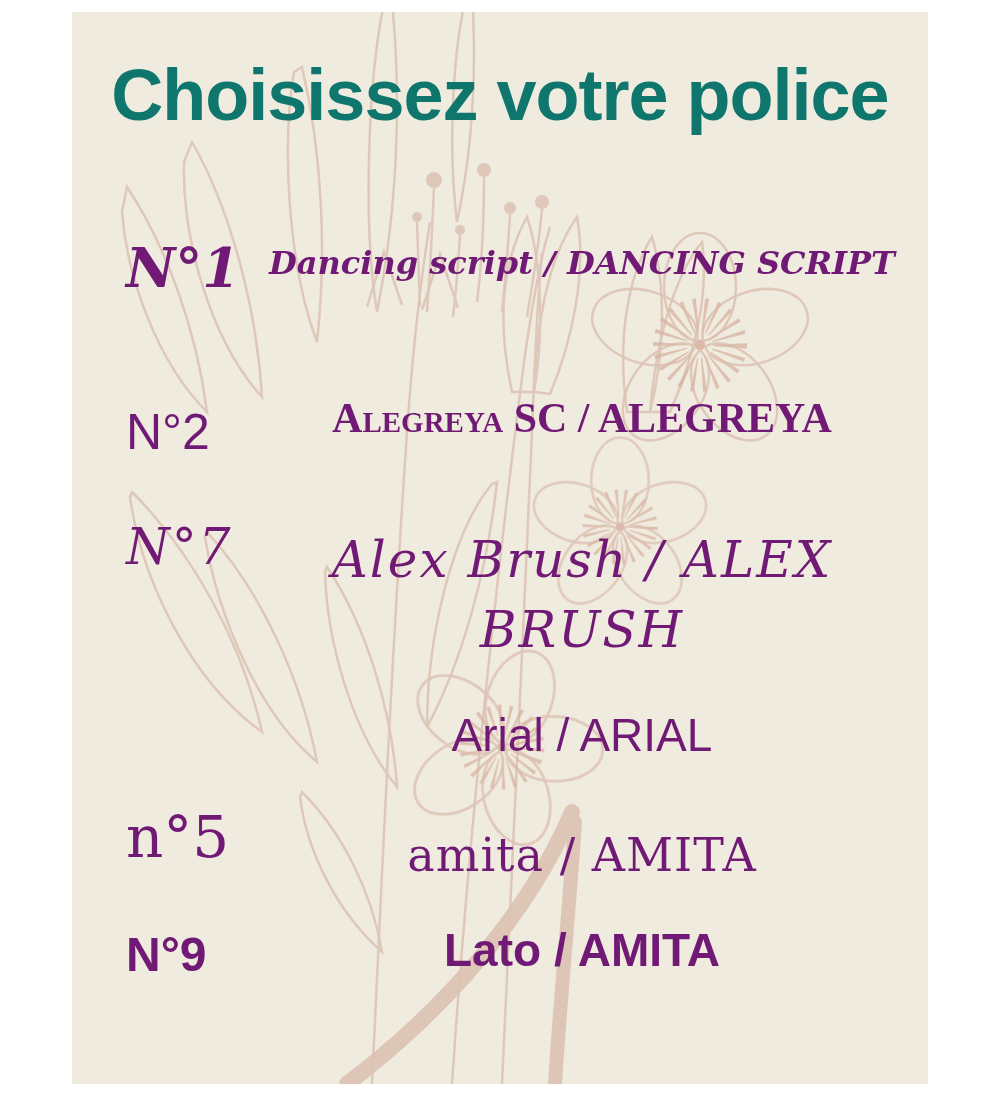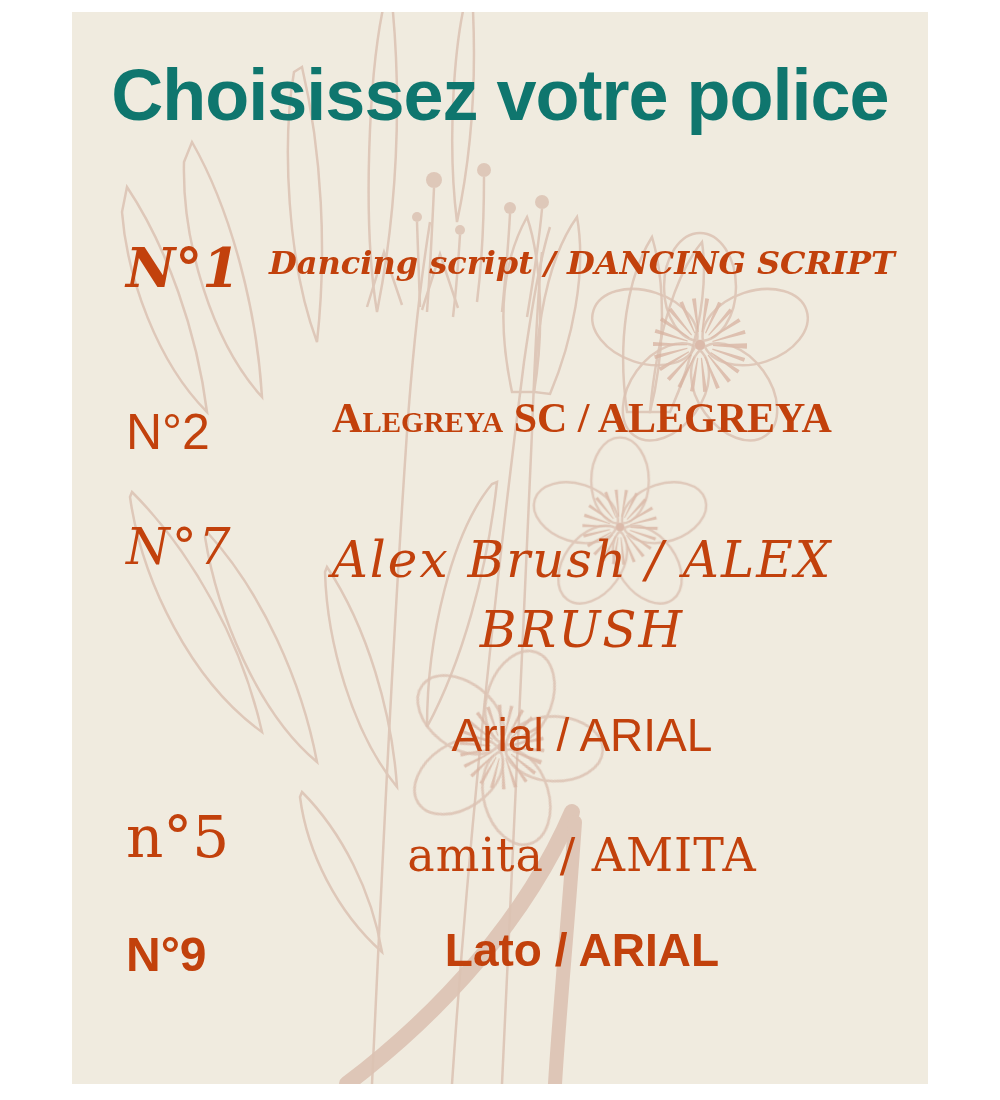--- a/index.html
+++ b/index.html
@@ -14,21 +14,21 @@
     background:#f0ebdf;overflow:hidden;
   }
   .floral{position:absolute;left:0;top:0;z-index:0;}
   .page-title{
     position:absolute;top:46px;left:0;width:100%;margin:0;
     text-align:center;z-index:2;
     font-family:"Liberation Sans",sans-serif;
     font-weight:700;font-size:72px;line-height:1.05;letter-spacing:-1px;
     color:#0f766e;
   }
-  .num,.sample{position:absolute;z-index:2;color:#c2410c;}
+  .num,.sample{position:absolute;z-index:2;color:#701a75;}
   .num{left:54px;width:170px;text-align:left;}
   .sample{left:190px;width:640px;text-align:center;}
 
   
   .f-dancing{font-family:"DejaVu Serif",serif;font-style:italic;font-weight:600;}
   .f-alegreya{font-family:"Liberation Serif",serif;font-weight:700;font-variant:small-caps;}
   .f-alex{font-family:"DejaVu Serif",serif;font-style:italic;font-weight:400;letter-spacing:2px;}
   .f-arial{font-family:"Liberation Sans",sans-serif;font-weight:400;}
   .f-amita{font-family:"DejaVu Serif",serif;font-weight:400;}
   .f-lato{font-family:"Liberation Sans",sans-serif;font-weight:700;}
@@ -146,15 +146,15 @@
 
   <div class="num num-3 f-alex">N°7</div>
   <div class="sample sample-3 f-alex">Alex Brush / ALEX BRUSH</div>
 
   <div class="sample sample-4 f-arial">Arial / ARIAL</div>
 
   <div class="num num-5 f-amita">n°5</div>
   <div class="sample sample-5 f-amita">amita / AMITA</div>
 
   <div class="num num-6 f-lato">N°9</div>
-  <div class="sample sample-6 f-lato">Lato / ARIAL</div>
+  <div class="sample sample-6 f-lato">Lato / AMITA</div>
 
 </div>
 
 </body></html>

